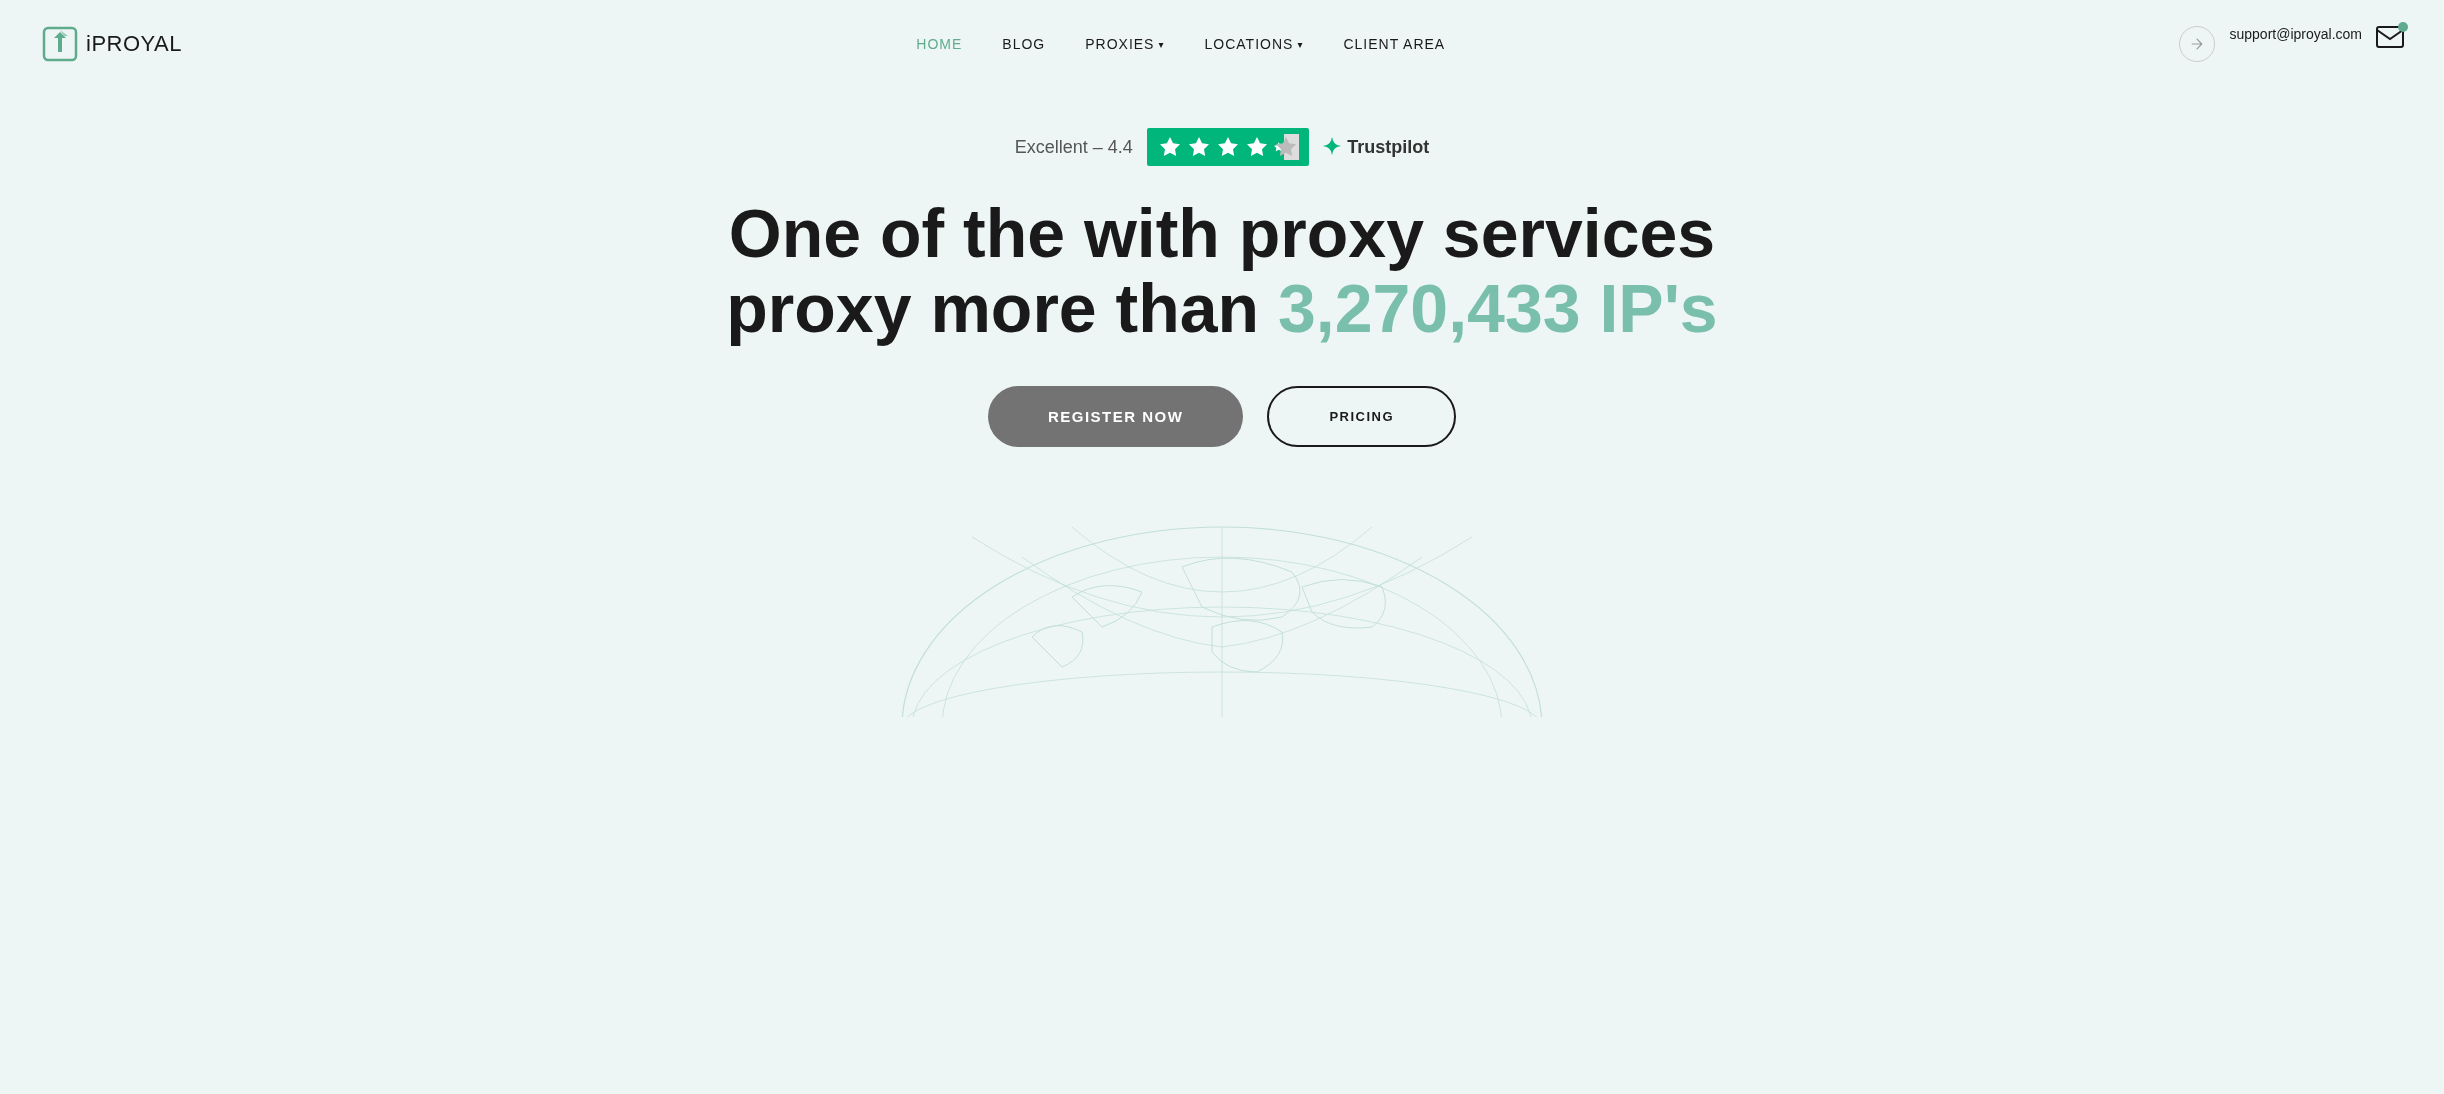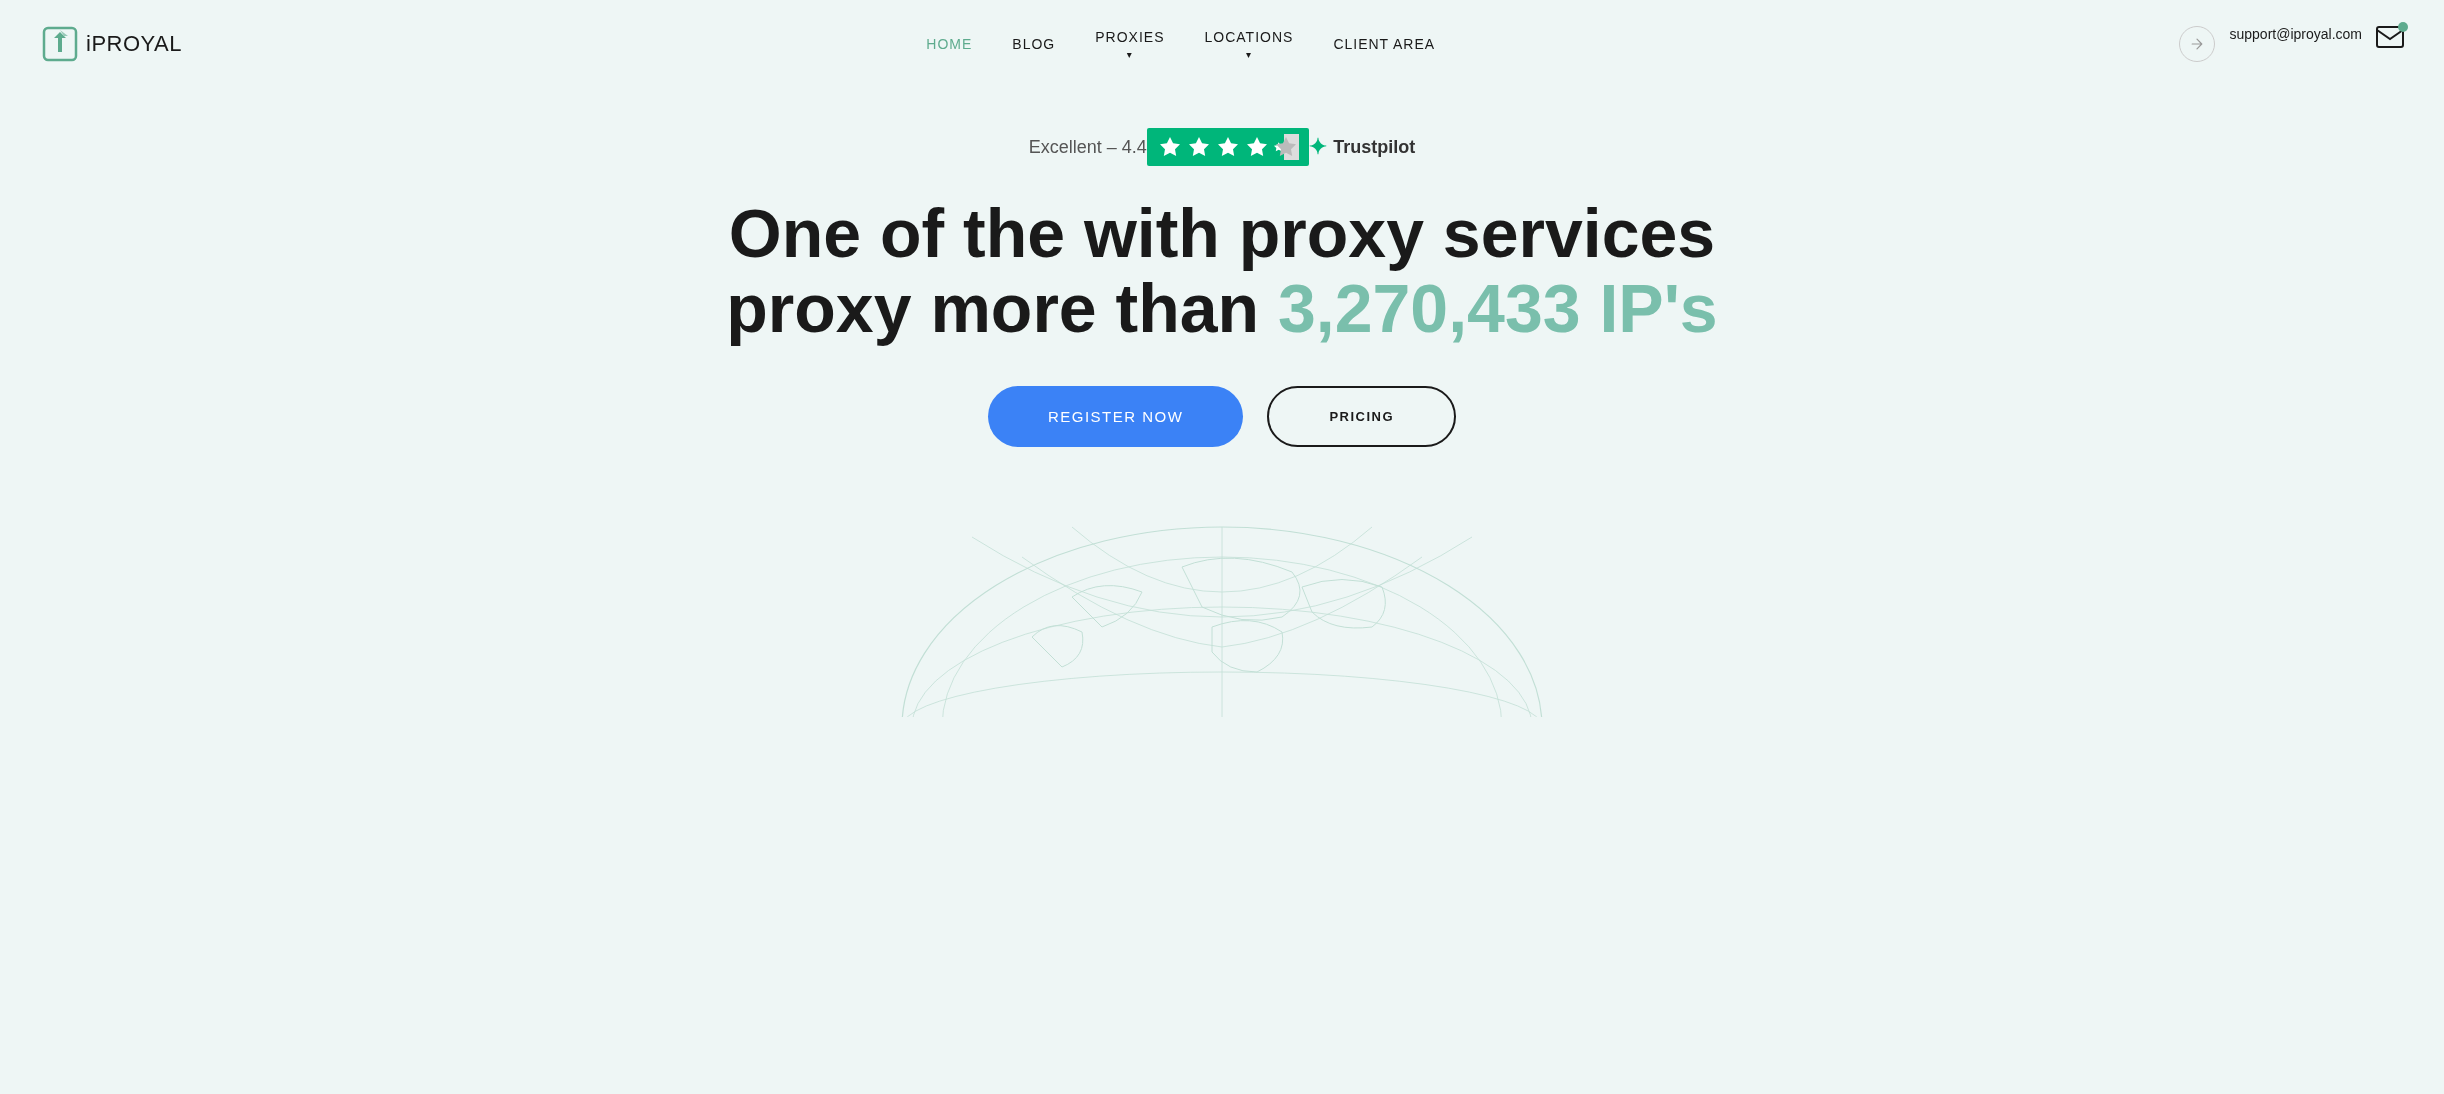--- a/index.html
+++ b/index.html
@@ -61,21 +61,20 @@
     }
 
     .nav-links li a.active {
       color: #5eab8e;
     }
 
     .nav-links li a.has-dropdown {
       display: flex;
       align-items: center;
       gap: 4px;
-      flex-direction: column;
     }
 
     .dropdown-arrow {
       font-size: 10px;
       color: #1a1a1a;
     }
 
     .nav-right {
       display: flex;
       align-items: flex-start;
@@ -127,20 +126,21 @@
       flex-direction: column;
       align-items: center;
       text-align: center;
       padding: 40px 20px 0;
       position: relative;
     }
 
     .trustpilot-row {
       display: flex;
       align-items: center;
+      gap: 14px;
       margin-bottom: 30px;
     }
 
     .excellent-text {
       font-size: 18px;
       color: #555;
       font-weight: 400;
     }
 
     .stars-block {
@@ -193,27 +193,27 @@
       color: #7abfac;
     }
 
     .hero-buttons {
       display: flex;
       gap: 24px;
       margin-bottom: 60px;
     }
 
     .btn-register {
-      background-color: #3b82f6;
+      background-color: #737373;
       color: #fff;
       border: none;
       border-radius: 50px;
       padding: 22px 60px;
       font-size: 15px;
-      font-weight: 400;
+      font-weight: 700;
       letter-spacing: 1.5px;
       text-transform: uppercase;
       cursor: pointer;
     }
 
     .btn-pricing {
       background-color: transparent;
       color: #1a1a1a;
       border: 2px solid #1a1a1a;
       border-radius: 50px;

